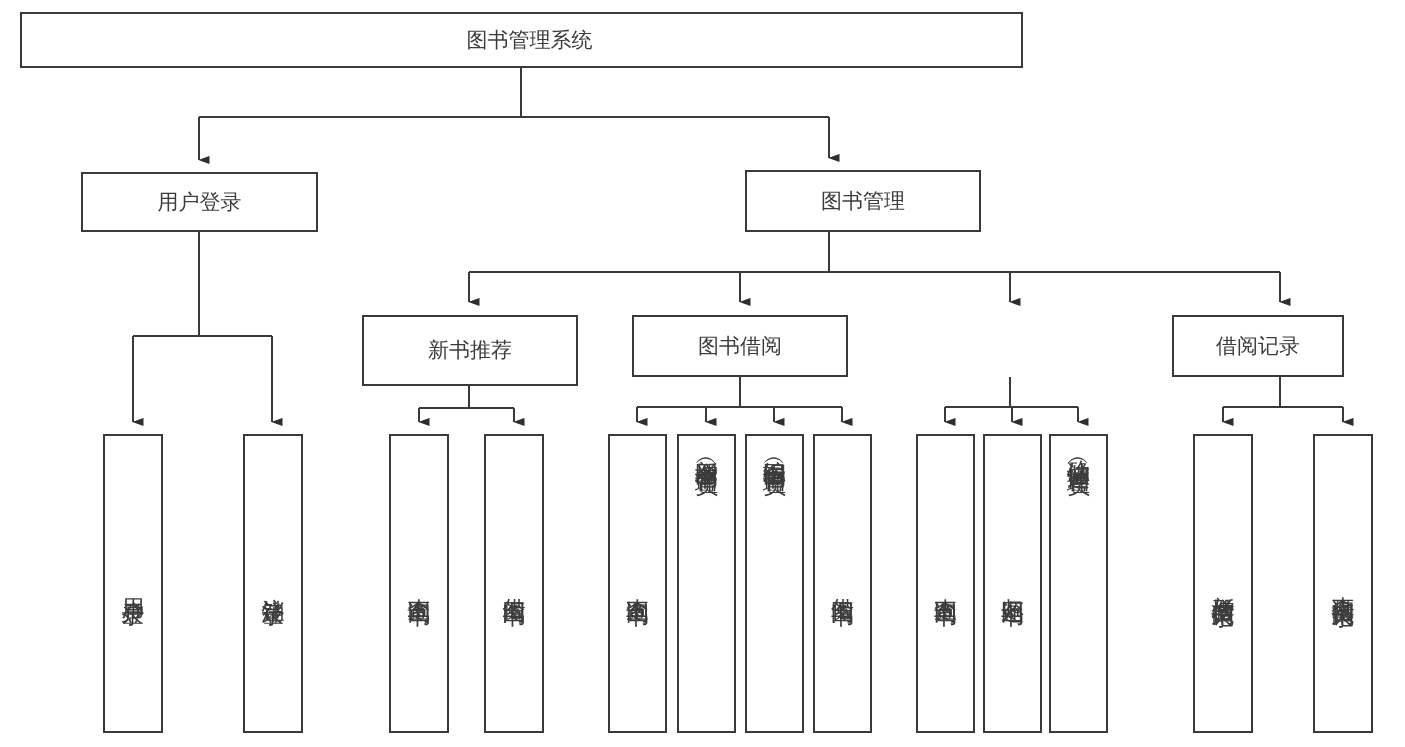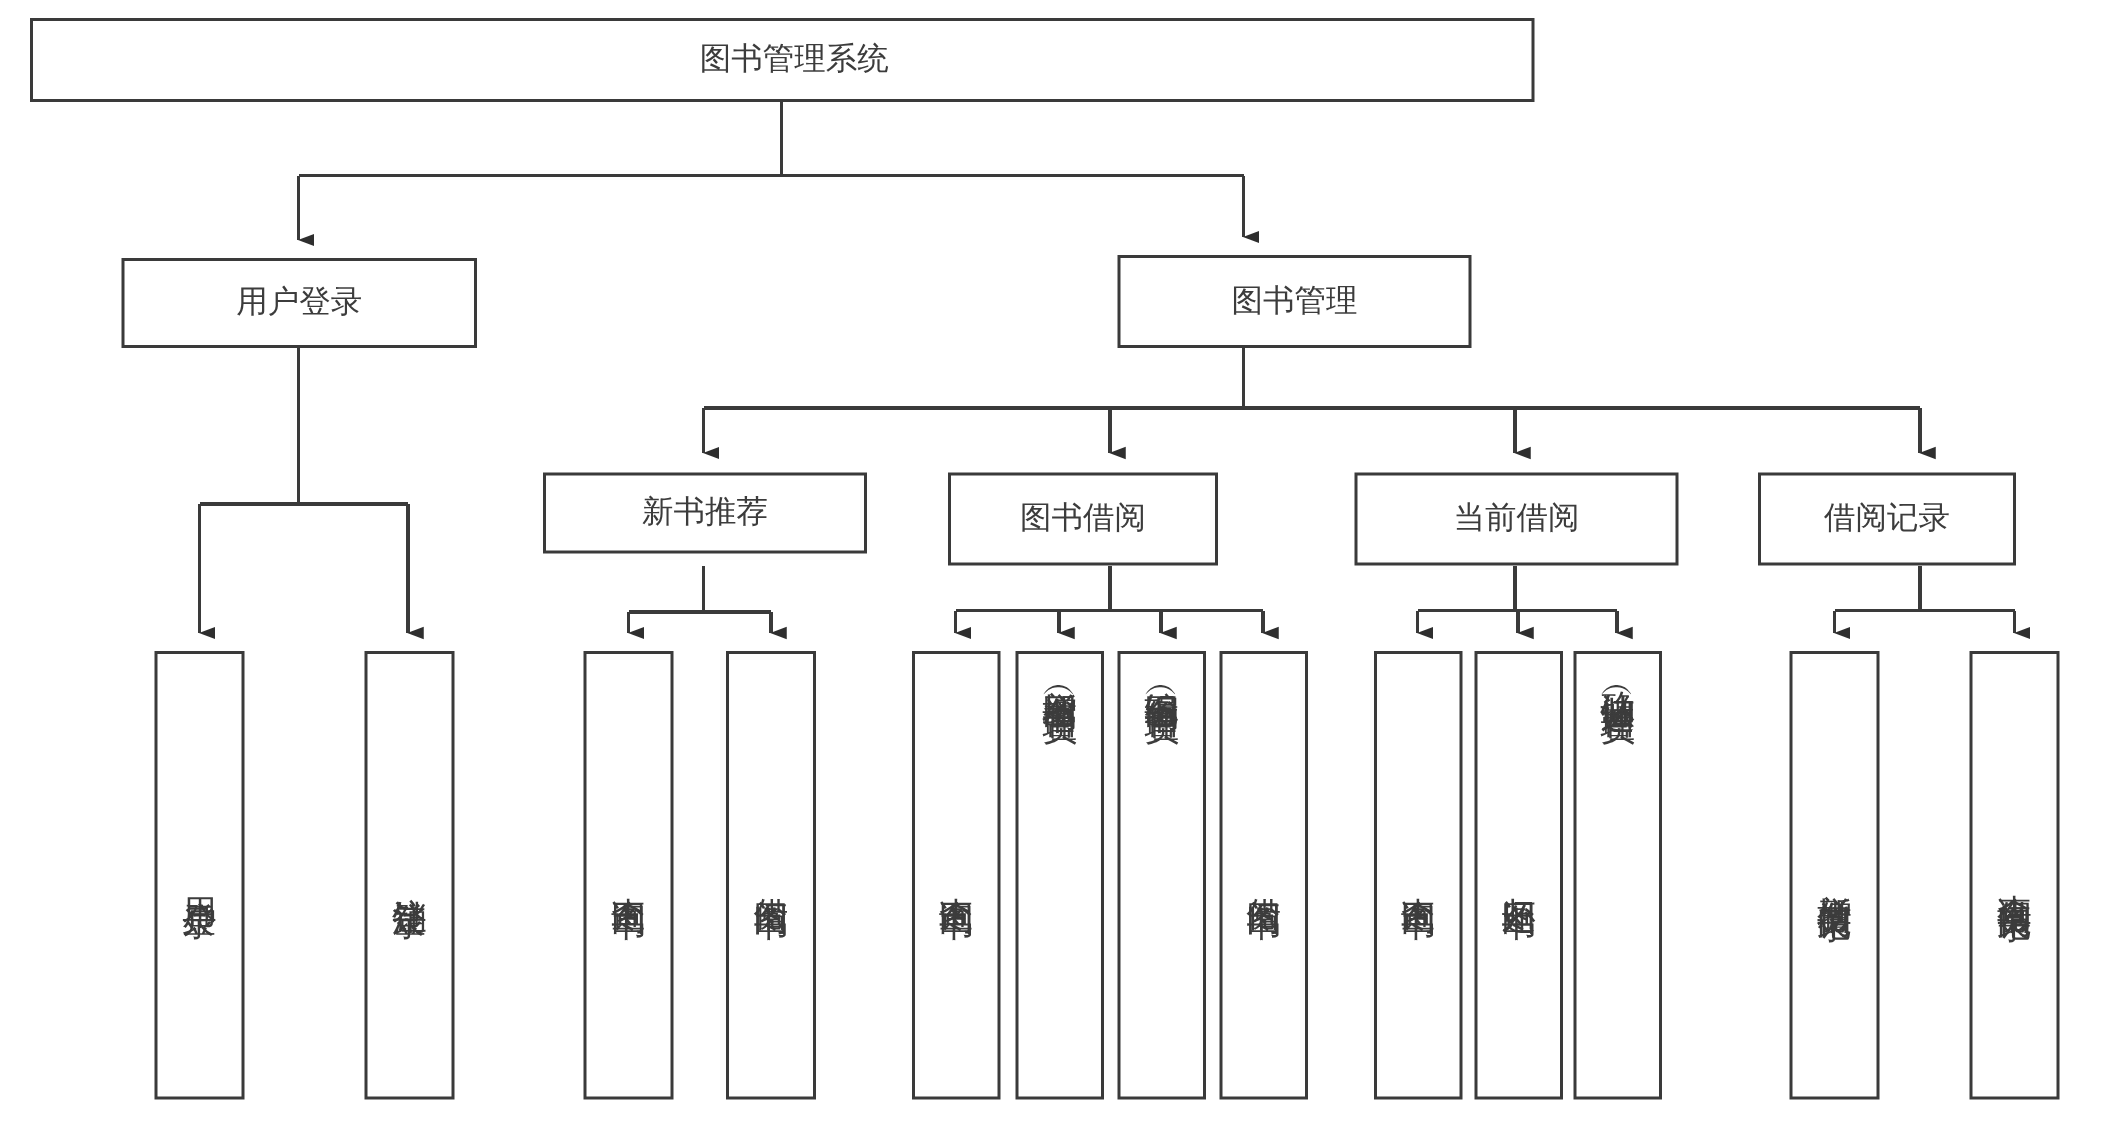--- a/index.html
+++ b/index.html
@@ -138,28 +138,25 @@
     <span class="node-label">图书管理系统</span>
   </div>
 
   <div class="node horizontal" id="node-l1-0" style="left: 81px; top: 172px; width: 237px; height: 60px;">
     <span class="node-label">用户登录</span>
   </div>
   <div class="node horizontal" id="node-l1-1" style="left: 711px; top: 170px; width: 236px; height: 62px; margin-left: 34px;">
     <span class="node-label">图书管理</span>
   </div>
 
-  <div class="node horizontal" id="node-l2-0" style="left: 362px; top: 315px; width: 216px; height: 54px;">
+  <div class="node horizontal" id="node-l2-0" style="left: 362px; top: 315px; width: 216px; height: 71px;">
     <span class="node-label">新书推荐</span>
   </div>
-  <div class="node horizontal" id="node-l2-1" style="left: 632px; top: 315px; width: 180px; height: 62px;">
+  <div class="node horizontal" id="node-l2-1" style="left: 632px; top: 315px; width: 216px; height: 62px;">
     <span class="node-label">图书借阅</span>
-  </div>
-  <div class="node horizontal" id="node-l2-2" style="left: 903px; top: 315px; width: 216px; height: 62px;">
-    <span class="node-label">当前借阅</span>
   </div>
   <div class="node horizontal" id="node-l2-3" style="left: 1172px; top: 315px; width: 172px; height: 62px;">
     <span class="node-label">借阅记录</span>
   </div>
 
   <div class="node vertical centered" id="node-leaf-0" style="left: 103px; top: 434px; width: 60px; height: 299px;">
     <span class="node-label">用户登录</span>
   </div>
   <div class="node vertical centered" id="node-leaf-1" style="left: 243px; top: 434px; width: 60px; height: 299px;">
     <span class="node-label">注销登录</span>

